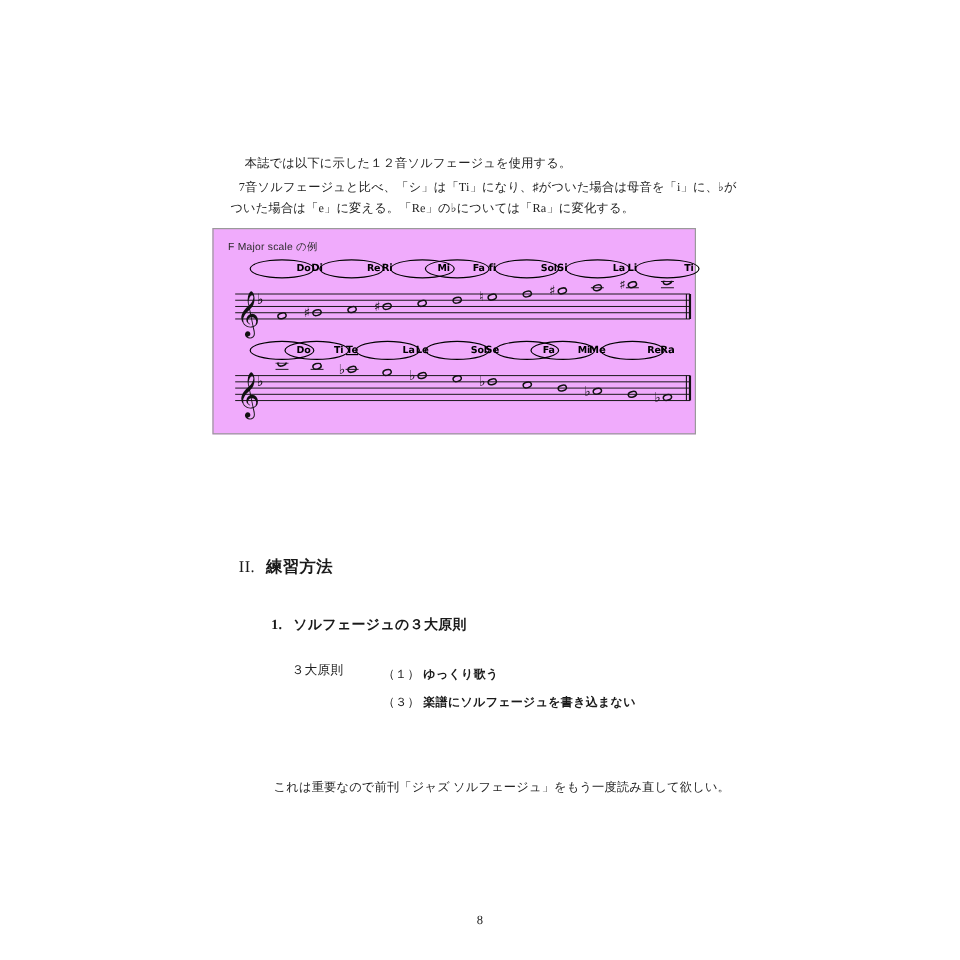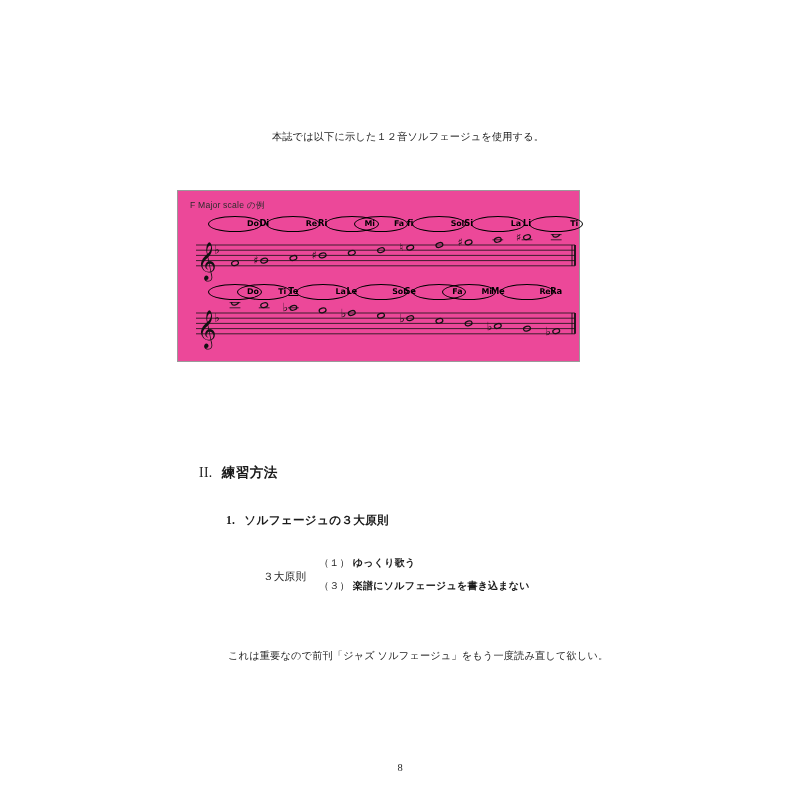--- a/index.html
+++ b/index.html
@@ -39,32 +39,32 @@
     margin-right: 11px;
   }
 
   .body-para {
     position: absolute;
     font-size: 10.2px;
     line-height: 17.5px;
     letter-spacing: 0.15px;
     color: #242424;
   }
-  #para-intro { left: 188px; top: 118px; width: 440px; text-align: center; }
+  #para-intro { left: 204px; top: 118px; width: 440px; }
   #para-rule  { left: 192px; top: 138px; width: 432px; text-indent: 7px; }
 
   
   .music-box {
     position: absolute;
     left: 177px;
     top: 190px;
     width: 403px;
     height: 172px;
     border: 1px solid #9a9a9a;
-    background: #ec4899;
+    background: #f0abfc;
     box-sizing: border-box;
   }
   .music-box-caption {
     position: absolute;
     left: 12px;
     top: 9px;
     font-family: "Liberation Sans", sans-serif;
     font-size: 8.6px;
     color: #2b2b2b;
     letter-spacing: 0.2px;
@@ -136,26 +136,25 @@
 
   .principles {
     position: absolute;
     left: 243px;
     top: 551px;
     width: 330px;
   }
   .principles-label {
     position: absolute;
     left: 0;
-    top: 19px;
+    top: 1px;
     font-size: 10.6px;
     letter-spacing: 0.2px;
     white-space: nowrap;
     color: #242424;
-    margin-left: 20px;
   }
   .principles-list {
     position: absolute;
     left: 76px;
     top: 0;
     margin: 0;
     padding: 0;
     list-style: none;
   }
   .principles-list li {
@@ -187,20 +186,21 @@
     color: #1a1a1a;
   }
 </style>
 </head>
 <body>
 
 <div class="page">
 
 
   <p class="body-para" id="para-intro">本誌では以下に示した１２音ソルフェージュを使用する。</p>
+  <p class="body-para" id="para-rule">7音ソルフェージュと比べ、「シ」は「Ti」になり、♯がついた場合は母音を「i」に、♭がついた場合は「e」に変える。「Re」の♭については「Ra」に変化する。</p>
 
   <div class="music-box">
     <div class="music-box-caption">F Major scale の例</div>
 
     <div class="staff-block" id="staff-block-1">
       <div class="syllable-row" id="syl-row-1">
           <div class="syllable circled" style="left: 57px;">Do</div>
           <div class="syllable plain" style="left: 86.2px;">Di</div>
           <div class="syllable circled" style="left: 115.4px;">Re</div>
           <div class="syllable plain" style="left: 144.6px;">Ri</div>

